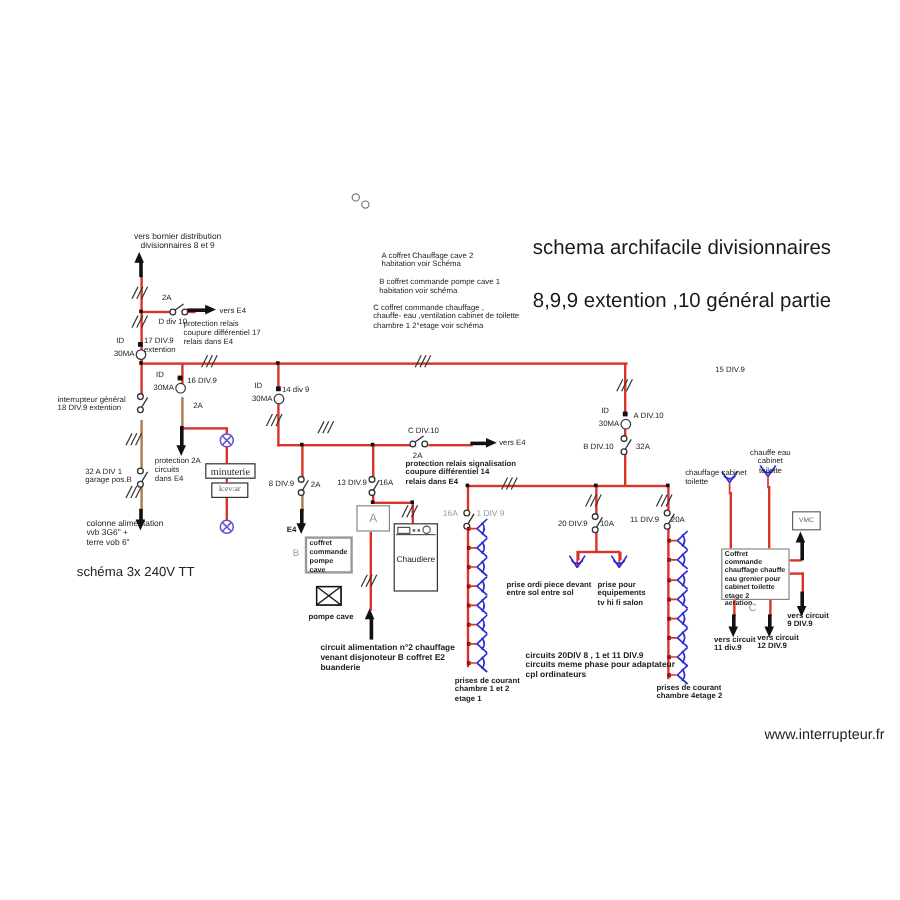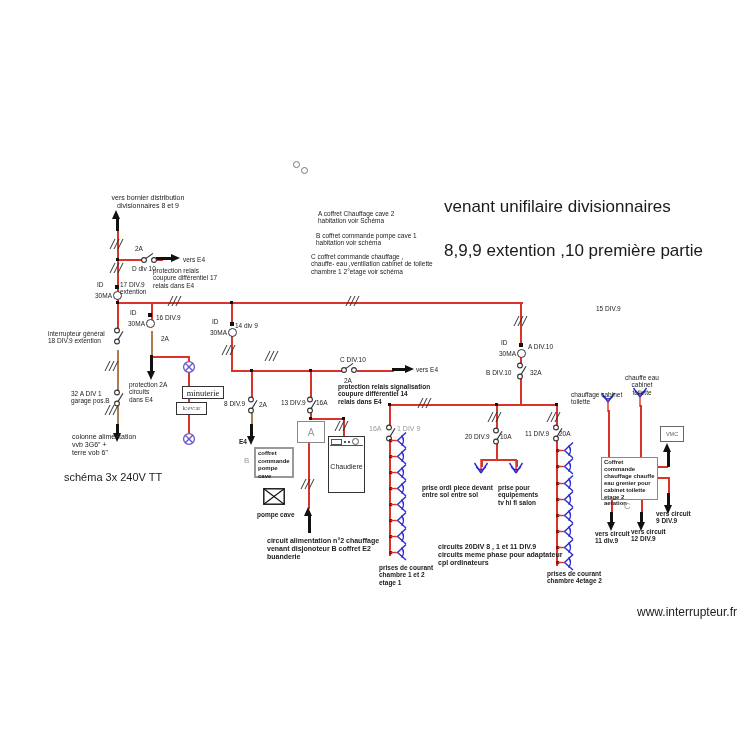--- a/index.html
+++ b/index.html
@@ -341,21 +341,21 @@
       <use href="#sock-mid"></use>
     </svg>
 
   <svg class="po" style="left:599px;top:392px" width="18" height="20">
       <use href="#sock-top"></use>
     </svg>
   <svg class="po" style="left:631px;top:387px" width="18" height="20">
       <use href="#sock-top"></use>
     </svg>
 
-  <div class="bx serif" style="left:182px;top:386px;width:42px;height:13px;font-size:8.5px;text-align:center;line-height:12px"><span>minuterie</span></div>
+  <div class="bx serif" style="left:171px;top:386px;width:42px;height:13px;font-size:8.5px;text-align:center;line-height:12px"><span>minuterie</span></div>
   <div class="bx serif" style="left:176px;top:402px;width:31px;height:13px;border-width:1.5px;font-size:6.5px;text-align:center;line-height:10px;color:#555"><span>k:ev:ar</span></div>
   <div class="bx" style="left:297px;top:421px;width:28px;height:22px;border-color:#888;color:#999;font-size:10px;text-align:center;line-height:22px"><span>A</span></div>
   <div class="bx" style="left:328px;top:436px;width:37px;height:57px;font-size:7px">
     <div style="position:absolute;left:1px;top:1px;right:1px;height:7px;border-bottom:1px solid #555;display:flex;align-items:center;gap:2px;padding:0 1px">
       <span style="width:9px;height:4px;border:1px solid #555"></span>
       <span style="width:2px;height:2px;background:#555"></span>
       <span style="width:2px;height:2px;background:#555"></span>
       <span style="width:5px;height:5px;border:1px solid #555;border-radius:50%"></span>
     </div>
     <div style="position:absolute;left:0;right:0;top:26px;text-align:center">Chaudiere</div>
@@ -447,17 +447,17 @@
   <div class="lbl b" style="left:656px;top:510px">vers circuit
 9 DIV.9</div>
 
   <div class="lbl" style="left:318px;top:210px">A coffret Chauffage cave 2
 habitation voir Schéma</div>
   <div class="lbl" style="left:316px;top:232px">B  coffret commande pompe cave 1
 habitation voir schéma</div>
   <div class="lbl" style="left:311px;top:253px">C coffret commande chauffage ,
 chauffe- eau ,ventilation cabinet de toilette
 chambre 1  2°etage  voir schéma</div>
-  <div class="title" style="left:444px;top:196px"><span>venant unifilaire divisionnaires</span><br>
-    <span>8,9,9 extention ,10 première partie</span></div>
+  <div class="title" style="left:444px;top:196px"><span>schema archifacile divisionnaires</span><br>
+    <span>8,9,9 extention ,10 général partie</span></div>
   <div class="wm" style="left:637px;top:605px">www.interrupteur.fr</div>
 
 </div>
 
 </body></html>

